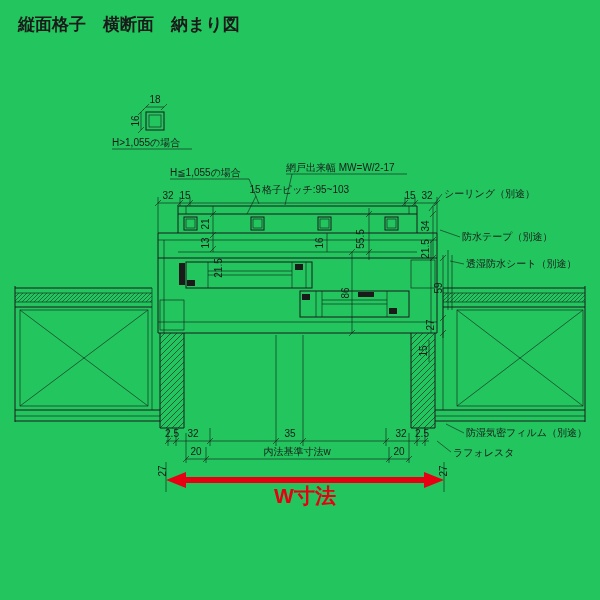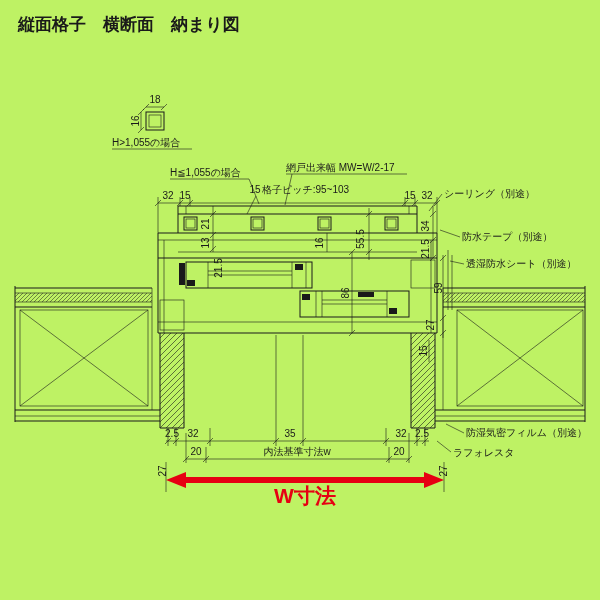--- a/index.html
+++ b/index.html
@@ -1,18 +1,18 @@
 <!DOCTYPE html>
 <html><head>
 <meta charset="utf-8">
 <style>
   * { margin:0; padding:0; box-sizing:border-box; }
   html,body { width:600px; height:600px; background:#ffffff;
     font-family:"Liberation Sans","DejaVu Sans",sans-serif; }
-  #canvas { width:600px; height:600px; position:relative; background:#bef264; }
+  #canvas { width:600px; height:600px; position:relative; background:#22c55e; }
   svg { display:block; }
   text { fill:#1a1a1a; }
   .title   { font-size:17px; font-weight:bold; }
   .dim     { font-size:10px; }
   .note    { font-size:10px; }
   .callout { font-size:10px; }
   .wlabel  { font-size:21px; font-weight:bold; fill:#e60012; }
   .s  { stroke:#1a1a1a; stroke-width:1;   fill:none; }
   .s6 { stroke:#1a1a1a; stroke-width:0.6; fill:none; }
   .f  { fill:#1a1a1a; stroke:none; }

